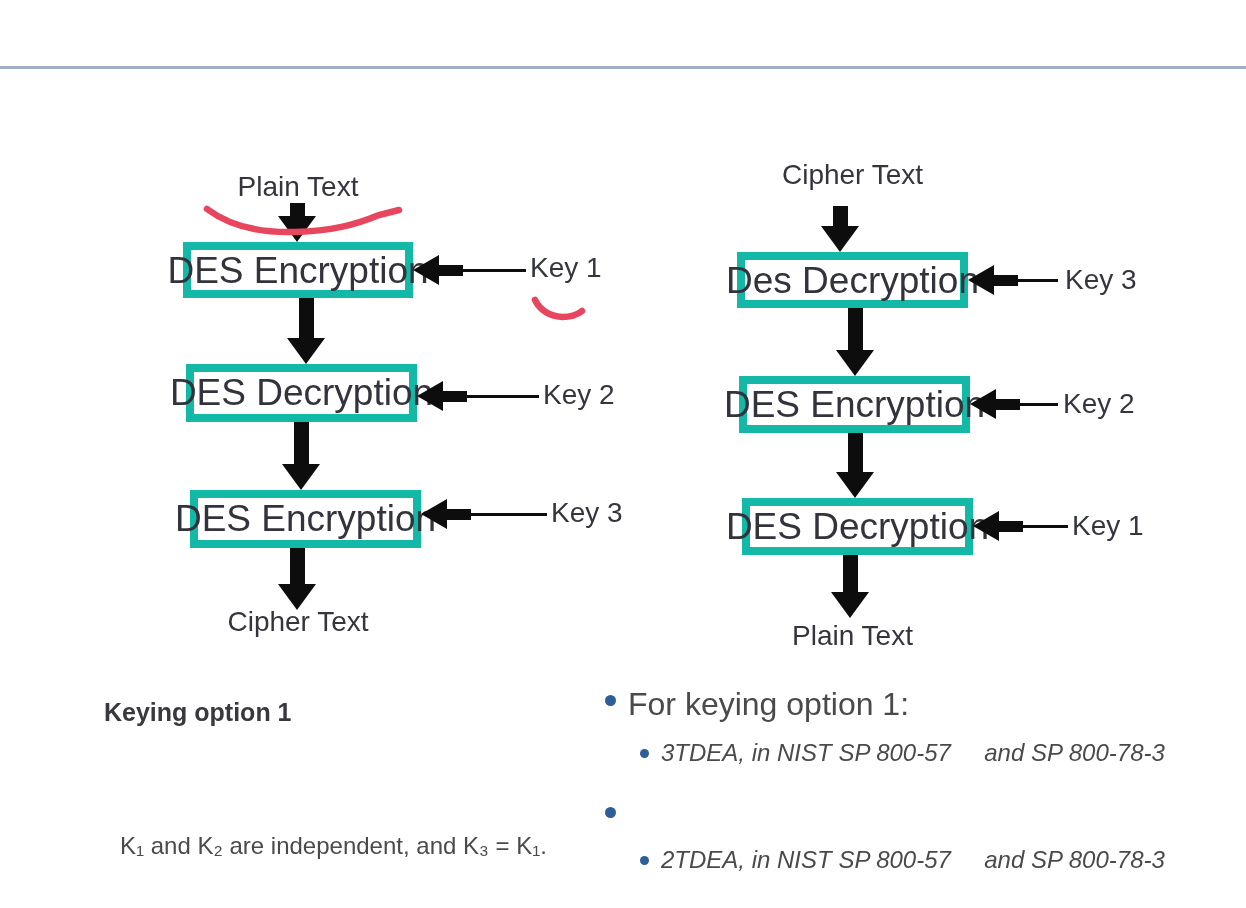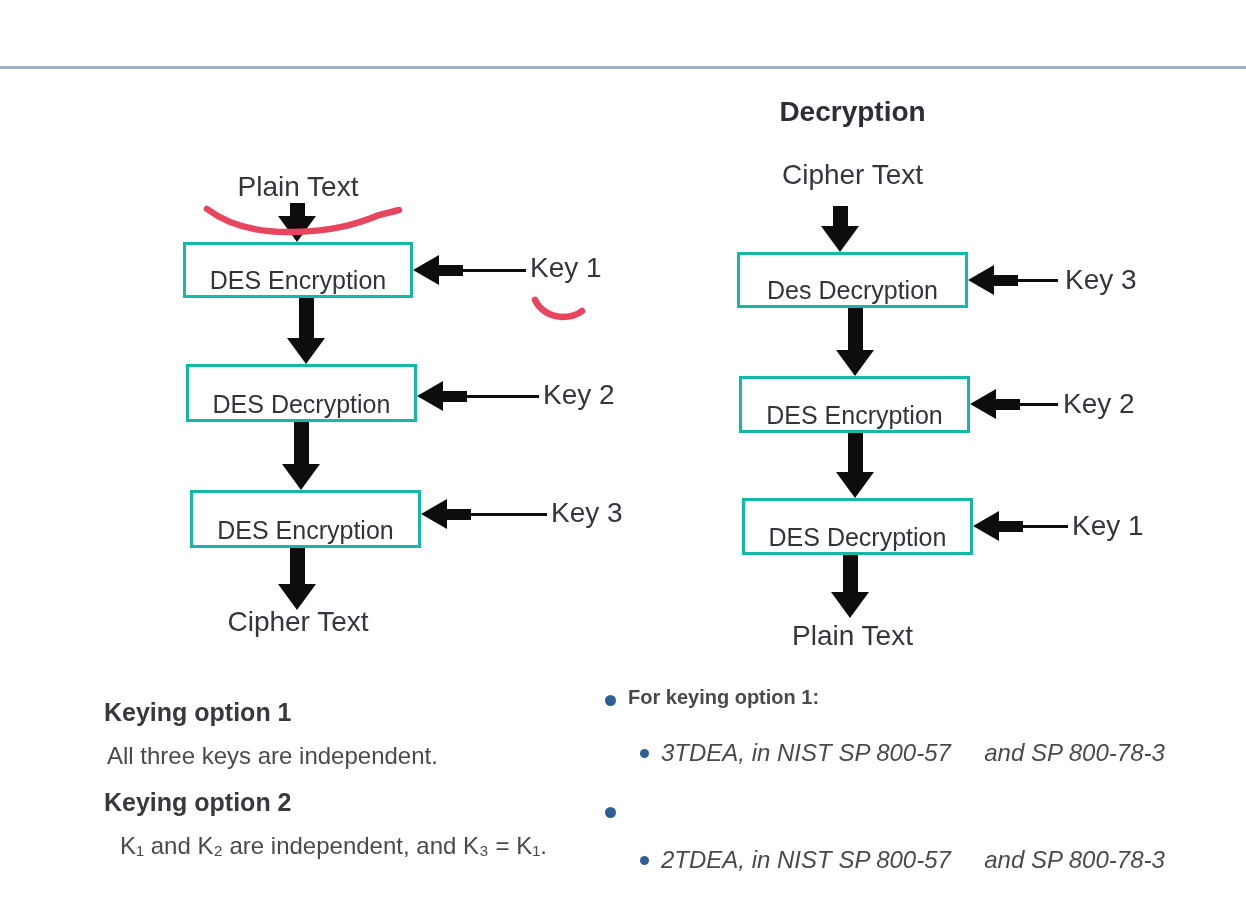--- a/index.html
+++ b/index.html
@@ -8,40 +8,40 @@
     font-family:"Liberation Sans","DejaVu Sans",sans-serif;color:#35353f;
   }
   .title{
     position:absolute;left:8px;top:6px;font-size:38px;font-weight:bold;color:#2626d2;
     white-space:nowrap;letter-spacing:-0.5px;
   }
   .divider{position:absolute;left:0;top:66px;width:1246px;height:3px;background:#9fb0c4;}
   .col-heading{position:absolute;font-size:28px;font-weight:bold;color:#2e2e38;text-align:center;}
   .flow-text{position:absolute;font-size:28px;color:#35353f;text-align:center;white-space:nowrap;}
   .desbox{
-    position:absolute;box-sizing:border-box;border:3px solid #14b8a6;background:#ffffff;
-    display:flex;align-items:flex-end;justify-content:center;font-size:25px;color:#33333d;
+    position:absolute;box-sizing:border-box;border:8px solid #14b8a6;background:#ffffff;
+    display:flex;align-items:flex-start;justify-content:center;font-size:37px;color:#33333d;
     white-space:nowrap;
   }
   .key-label{position:absolute;font-size:28px;color:#35353f;white-space:nowrap;}
   
   .varrow{position:absolute;display:flex;flex-direction:column;align-items:center;width:38px;}
   .varrow .sh{width:15px;background:#0d0d0d;flex:1;}
   .varrow .hd{width:0;height:0;border-left:19px solid transparent;border-right:19px solid transparent;border-top:26px solid #0d0d0d;}
   
   .karrow{position:absolute;display:flex;align-items:center;height:30px;}
   .karrow .hd{width:0;height:0;border-top:15px solid transparent;border-bottom:15px solid transparent;border-right:26px solid #0d0d0d;}
   .karrow .sh{width:24px;height:11px;background:#0d0d0d;}
   .karrow .ln{flex:1;height:3px;background:#0d0d0d;}
   .ann{position:absolute;}
   .keyopt-heading{position:absolute;font-size:25px;font-weight:bold;color:#38383f;white-space:nowrap;margin-left:31px;}
   .keyopt-body{position:absolute;font-size:24px;color:#4a4a4a;white-space:nowrap;}
   .bullet-dot{position:absolute;width:11px;height:11px;border-radius:50%;background:#2d5e96;}
   .bullet-dot.sub{width:9px;height:9px;}
-  .note-label{position:absolute;font-size:20px;color:#4a4a4a;white-space:nowrap;font-weight:bold;}
+  .note-label{position:absolute;font-size:32px;color:#4a4a4a;white-space:nowrap;}
   .note-detail{position:absolute;font-size:24px;color:#4a4a4a;white-space:nowrap;font-style:italic;}
 </style>
 </head>
 <body>
 
 <div class="slide">
 
   <div class="divider"></div>
 
   <div class="flow-text" style="left:183px;top:171px;width:230px">Plain Text</div>
@@ -97,21 +97,20 @@
   </div>
   <div class="flow-text" style="left:183px;top:606px;width:230px">Cipher Text</div>
 
   <svg class="ann" style="left:193px;top:199px" width="218" height="44" viewBox="0 0 218 44">
     <path d="M 14 10 C 38 28 68 34 102 33 C 138 32 162 26 186 16 L 206 11" fill="none" stroke="#e8455e" stroke-width="6.5" stroke-linecap="round"></path>
   </svg>
   <svg class="ann" style="left:527px;top:293px" width="62" height="32" viewBox="0 0 62 32">
     <path d="M 8 7 C 13 17 23 23 35 24 C 44 24 50 22 55 18" fill="none" stroke="#e8455e" stroke-width="6.5" stroke-linecap="round"></path>
   </svg>
 
-  <div class="col-heading" style="left:737px;top:96px;width:231px">Decryption</div>
   <div class="flow-text" style="left:737px;top:159px;width:231px">Cipher Text</div>
 
   <div class="varrow" style="left:821px;top:206px;height:46px">
     <div class="sh"></div>
       <div class="hd"></div>
   </div>
 
   <div class="desbox" style="left:737px;top:252px;width:231px;height:56px">
     <span>Des Decryption</span>
   </div>
@@ -152,22 +151,20 @@
   </div>
   <div class="key-label" style="left:1072px;top:510px">Key 1</div>
 
   <div class="varrow" style="left:831px;top:555px;height:63px">
     <div class="sh"></div>
       <div class="hd"></div>
   </div>
   <div class="flow-text" style="left:737px;top:620px;width:231px">Plain Text</div>
 
   <div class="keyopt-heading" style="left:73px;top:698px">Keying option 1</div>
-  <div class="keyopt-body" style="left:107px;top:742px">All three keys are independent.</div>
-  <div class="keyopt-heading" style="left:73px;top:788px">Keying option 2</div>
   <div class="keyopt-body" style="left:120px;top:832px">K₁ and K₂ are independent, and K₃ = K₁.</div>
 
   <div class="bullet-dot" style="left:605px;top:695px"></div>
   <div class="note-label" style="left:628px;top:686px">For keying option 1:</div>
   <div class="bullet-dot sub" style="left:640px;top:749px"></div>
   <div class="note-detail" style="left:661px;top:739px">3TDEA, in NIST SP 800-57&nbsp;&nbsp;&nbsp;&nbsp;&nbsp;and SP 800-78-3</div>
 
   <div class="bullet-dot" style="left:605px;top:807px"></div>
   <div class="bullet-dot sub" style="left:640px;top:856px"></div>
   <div class="note-detail" style="left:661px;top:846px">2TDEA, in NIST SP 800-57&nbsp;&nbsp;&nbsp;&nbsp;&nbsp;and SP 800-78-3</div>

